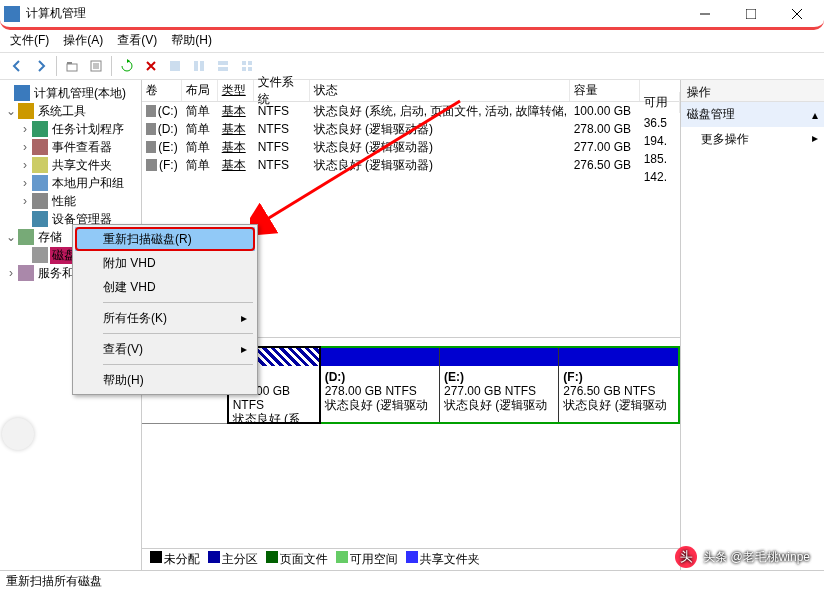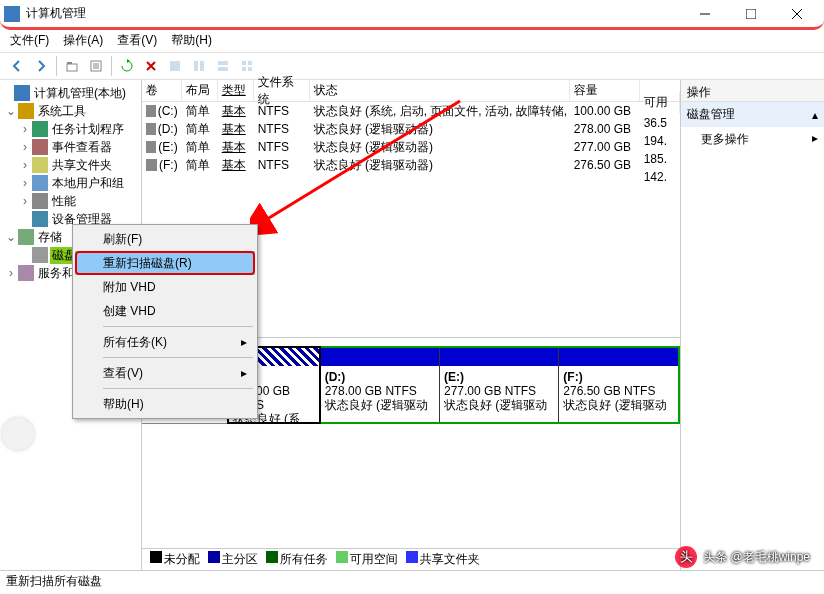--- a/index.html
+++ b/index.html
@@ -13,21 +13,21 @@
 .menubar { height:22px; display:flex; align-items:flex-start; padding:0 6px; gap:6px; }
 .menubar span { padding:2px 4px; }
 .toolbar { height:28px; display:flex; align-items:center; padding:0 6px; gap:2px; border-top:1px solid #e0e0e0; border-bottom:1px solid #e0e0e0; }
 .tb-btn { width:22px; height:22px; display:flex; align-items:center; justify-content:center; border:1px solid transparent; }
 .tb-sep { width:1px; height:20px; background:#ccc; margin:0 2px; }
 .client { display:flex; height:490px; }
 .tree { width:162px; border-right:1px solid #ccc; padding:4px 0; overflow:hidden; }
 .tree-item { display:flex; align-items:center; height:18px; padding-right:2px; white-space:nowrap; }
 .tw { width:14px; text-align:center; color:#666; display:inline-block; }
 .tree-item .lbl { padding:0 2px; }
-.tree-item.sel .lbl { background:#84cc16; }
+.tree-item.sel .lbl { background:#be185d; }
 .ticon { width:16px; height:16px; display:inline-block; margin-right:2px; }
 .middle { flex:1; display:flex; flex-direction:column; border-right:1px solid #ccc; }
 .vol-header { display:flex; height:22px; align-items:center; border-bottom:1px solid #e0e0e0; background:#fff; }
 .vol-header div { padding:0 4px; border-right:1px solid #e8e8e8; height:100%; display:flex; align-items:center; }
 .vol-list { height:236px; border-bottom:1px solid #ccc; }
 .vol-row { display:flex; height:18px; align-items:center; }
 .vol-row div { padding:0 4px; white-space:nowrap; overflow:hidden; }
 .col-v { width:40px; display:flex; align-items:center; gap:2px; }
 .col-l { width:36px; } .col-t { width:36px;text-decoration:underline; } .col-fs { width:56px; }
 .col-s { width:260px; } .col-c { width:70px; } .col-f { width:40px;margin-top:24px; }
@@ -292,21 +292,21 @@
             </div>
           <div class="part">
               <div class="part-h"></div>
               <div class="part-b"><b>(F:)</b><br><span>276.50 GB NTFS</span><br><span>状态良好 (逻辑驱动</span></div>
             </div>
         </div>
       </div>
       <div class="legend">
         <span><span class="swatch" style="background:#000"></span><span>未分配</span></span>
         <span><span class="swatch" style="background:#0000a0"></span><span>主分区</span></span>
-        <span><span class="swatch" style="background:#006000"></span><span>所有任务</span></span>
+        <span><span class="swatch" style="background:#006000"></span><span>页面文件</span></span>
         <span><span class="swatch" style="background:#66cc66"></span><span>可用空间</span></span>
         <span><span class="swatch" style="background:#3030ff"></span><span>共享文件夹</span></span>
       </div>
     </div>
   </div>
 
   <div class="actions">
     <div class="actions-h">操作</div>
     <div class="actions-cat">
         <span>磁盘管理</span>
@@ -317,23 +317,20 @@
         <span>▸</span>
       </div>
   </div>
 </div>
 
 <div class="status">
     <span>重新扫描所有磁盘</span>
   </div>
 
 <div class="ctx-menu">
-  <div class="ctx-item">
-      <span>刷新(F)</span>
-    </div>
   <div class="ctx-item hl boxed">
       <span>重新扫描磁盘(R)</span>
     </div>
   <div class="ctx-item">
       <span>附加 VHD</span>
     </div>
   <div class="ctx-item">
       <span>创建 VHD</span>
     </div>
   <div class="ctx-sep"></div>

